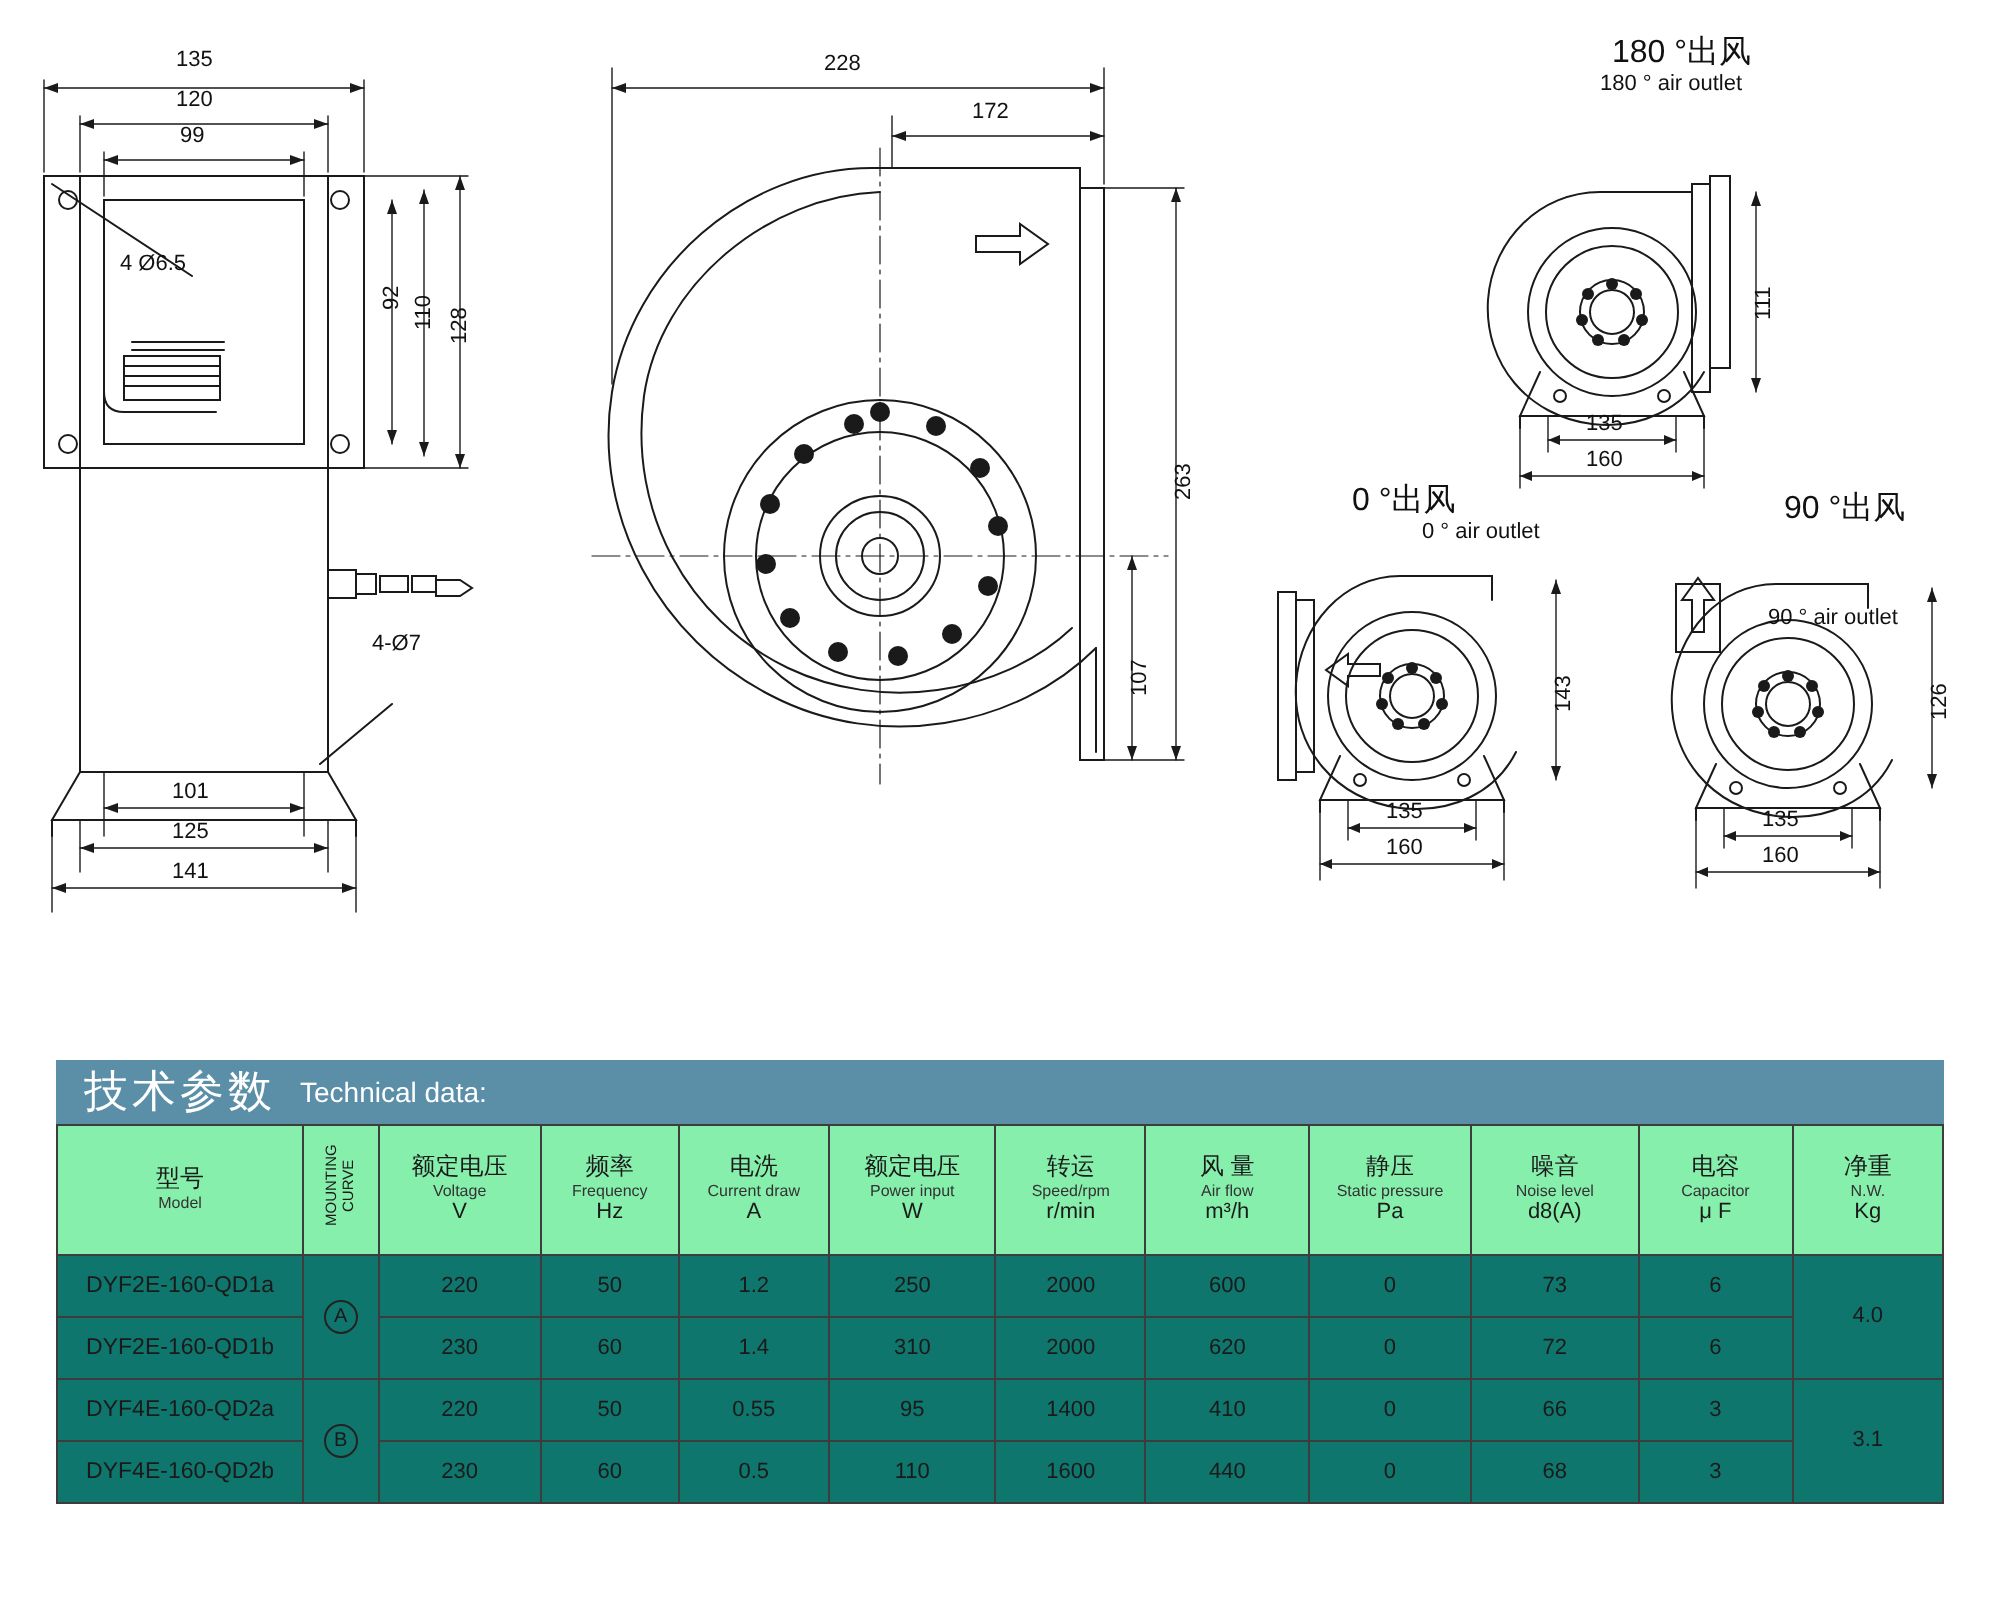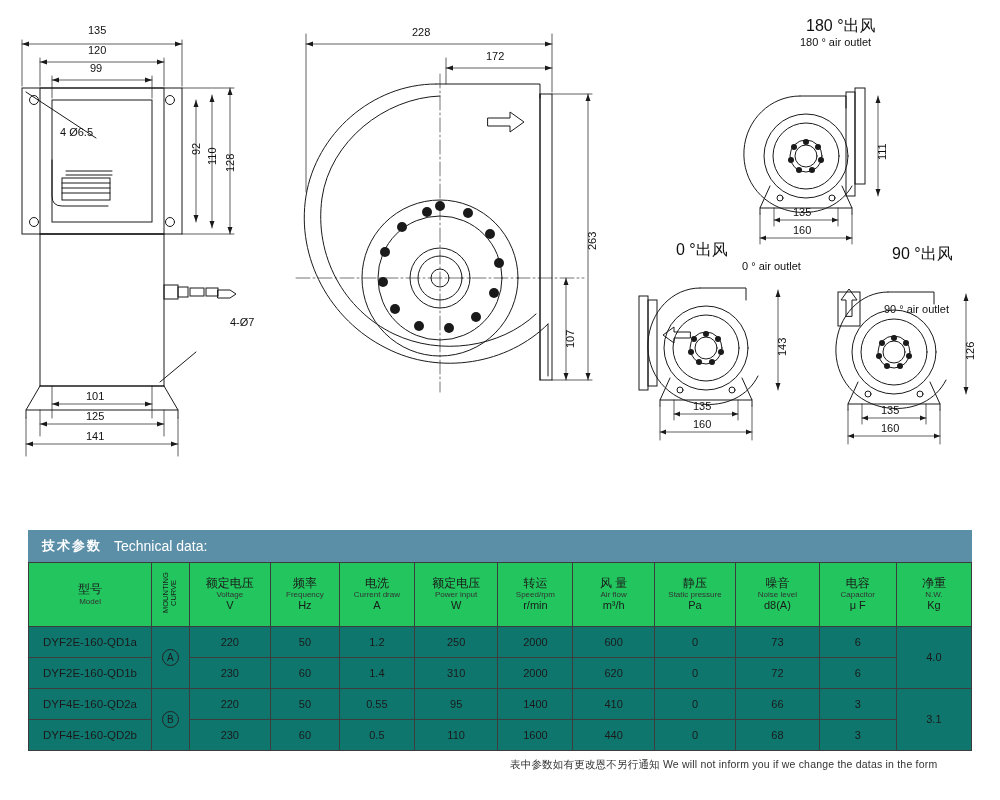--- a/index.html
+++ b/index.html
@@ -12,28 +12,28 @@
   svg{display:block;}
   .lbl{position:absolute;font-size:11px;color:#111;white-space:nowrap;}
   .lbl.cn{font-size:16px;}
 
   
   .tbl-wrap{position:absolute;left:28px;top:530px;width:944px;}
   .tbl-head{
     background:#5b8fa8;color:#ffffff;height:32px;display:flex;align-items:center;
     padding-left:14px;box-sizing:border-box;
   }
-  .tbl-head .cn{font-size:13px;font-weight:bold;letter-spacing:2px;}
+  .tbl-head .cn{font-size:22px;font-weight:normal;letter-spacing:2px;}
   .tbl-head .en{font-size:14px;margin-left:12px;}
   table{border-collapse:collapse;width:944px;table-layout:fixed;}
   table td,table th{
     border:1px solid #3d3d3d;text-align:center;vertical-align:middle;
     font-size:11px;padding:2px 1px;background:#0f766e;
   }
-  thead th{height:56px;background:#22c55e;font-weight:normal;line-height:1.15;}
+  thead th{height:56px;background:#86efac;font-weight:normal;line-height:1.15;}
   thead th .c1{font-size:12px;display:block;}
   thead th .c2{font-size:8px;display:block;color:#333;}
   thead th .c3{font-size:11px;display:block;}
   tbody td{height:26px;}
   td.model{font-size:11.5px;}
   .vert{writing-mode:vertical-rl;transform:rotate(180deg);font-size:7.5px;line-height:1.1;letter-spacing:0px;}
   .circ{
     display:inline-block;width:15px;height:15px;border:1px solid #222;border-radius:50%;
     font-size:10px;line-height:15px;text-align:center;
   }
@@ -350,35 +350,35 @@
   <div class="lbl" style="left:88px;top:24px;">135</div>
   <div class="lbl" style="left:88px;top:44px;">120</div>
   <div class="lbl" style="left:90px;top:62px;">99</div>
   <div class="lbl" style="left:190px;top:155px;transform:rotate(-90deg);transform-origin:left top;">92</div>
   <div class="lbl" style="left:206px;top:165px;transform:rotate(-90deg);transform-origin:left top;">110</div>
   <div class="lbl" style="left:224px;top:172px;transform:rotate(-90deg);transform-origin:left top;">128</div>
   <div class="lbl" style="left:86px;top:390px;">101</div>
   <div class="lbl" style="left:86px;top:410px;">125</div>
   <div class="lbl" style="left:86px;top:430px;">141</div>
   <div class="lbl" style="left:60px;top:126px;">4  Ø6.5</div>
-  <div class="lbl" style="left:186px;top:316px;margin-left:44px;">4-Ø7</div>
+  <div class="lbl" style="left:186px;top:316px;">4-Ø7</div>
 
   <div class="lbl" style="left:412px;top:26px;">228</div>
   <div class="lbl" style="left:486px;top:50px;">172</div>
   <div class="lbl" style="left:586px;top:250px;transform:rotate(-90deg);transform-origin:left top;">263</div>
   <div class="lbl" style="left:564px;top:348px;transform:rotate(-90deg);transform-origin:left top;">107</div>
 
   <div class="lbl cn" style="left:806px;top:16px;">180 °出风</div>
   <div class="lbl" style="left:800px;top:36px;">180 ° air outlet</div>
   <div class="lbl" style="left:876px;top:160px;transform:rotate(-90deg);transform-origin:left top;">111</div>
   <div class="lbl" style="left:793px;top:206px;">135</div>
   <div class="lbl" style="left:793px;top:224px;">160</div>
 
   <div class="lbl cn" style="left:676px;top:240px;">0 °出风</div>
-  <div class="lbl" style="left:703px;top:260px;padding-left:39px;">0 ° air outlet</div>
+  <div class="lbl" style="left:672px;top:260px;padding-left:39px;">0 ° air outlet</div>
   <div class="lbl" style="left:776px;top:356px;transform:rotate(-90deg);transform-origin:left top;">143</div>
   <div class="lbl" style="left:693px;top:400px;">135</div>
   <div class="lbl" style="left:693px;top:418px;">160</div>
 
   <div class="lbl cn" style="left:892px;top:244px;">90 °出风</div>
   <div class="lbl" style="left:884px;top:264px;margin-top:39px;">90 ° air outlet</div>
   <div class="lbl" style="left:964px;top:360px;transform:rotate(-90deg);transform-origin:left top;">126</div>
   <div class="lbl" style="left:881px;top:404px;">135</div>
   <div class="lbl" style="left:881px;top:422px;">160</div>
 
@@ -513,15 +513,14 @@
           <td>1600</td>
           <td>440</td>
           <td>0</td>
           <td>68</td>
           <td>3</td>
         </tr>
       </tbody>
     </table>
   </div>
 
-  <div class="footnote">表中参数如有更改恩不另行通知  We will not inform you if we change the datas in the form</div>
 
 </div>
 
 </body></html>

